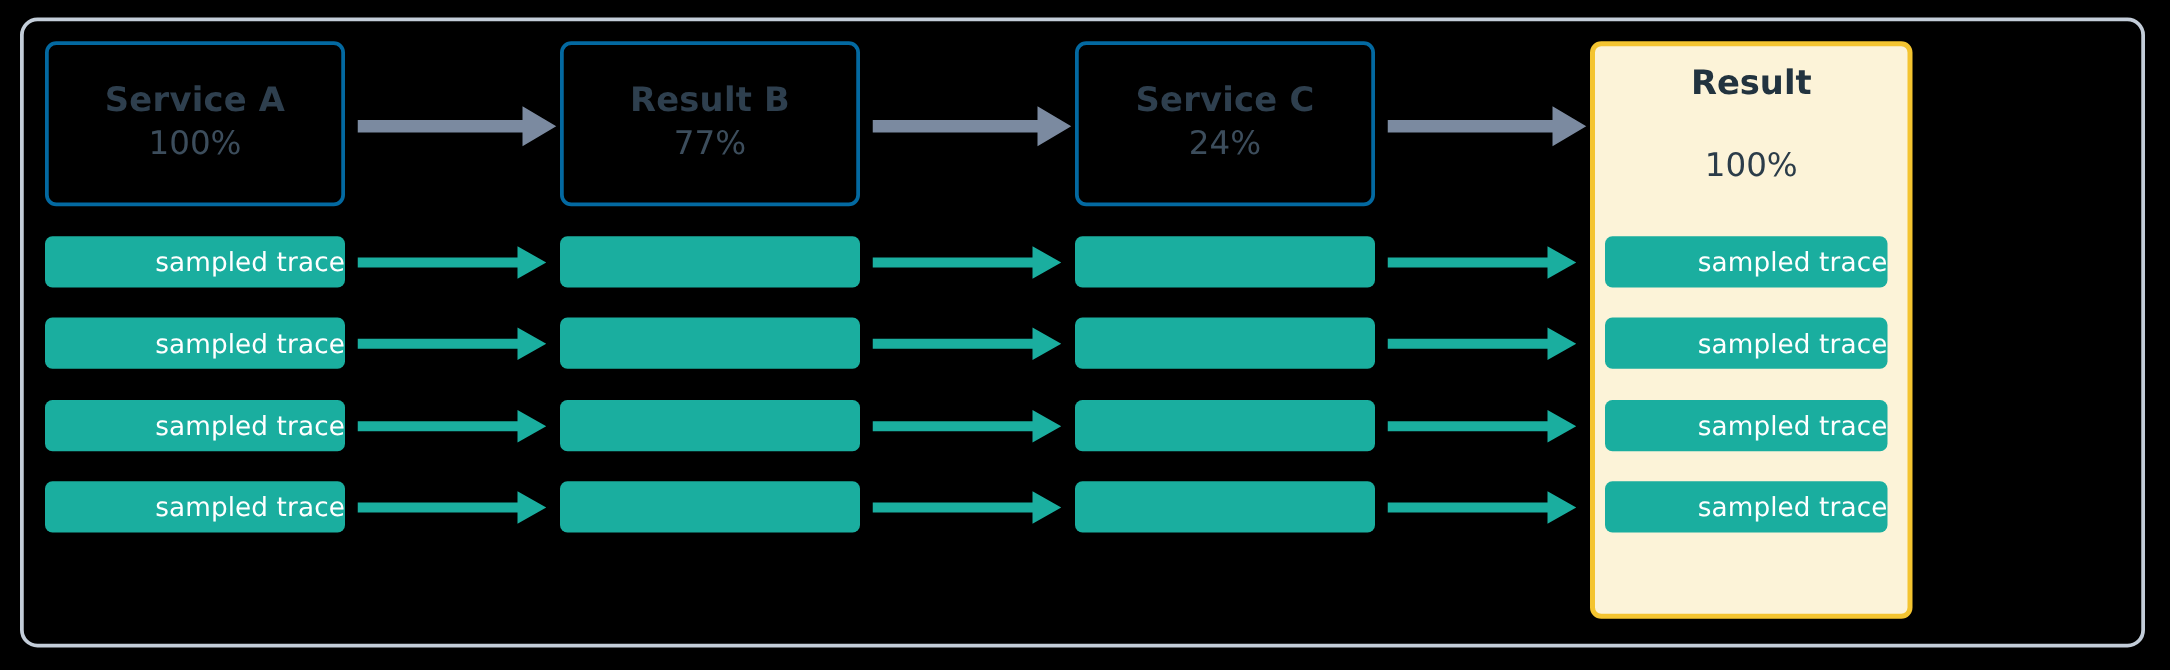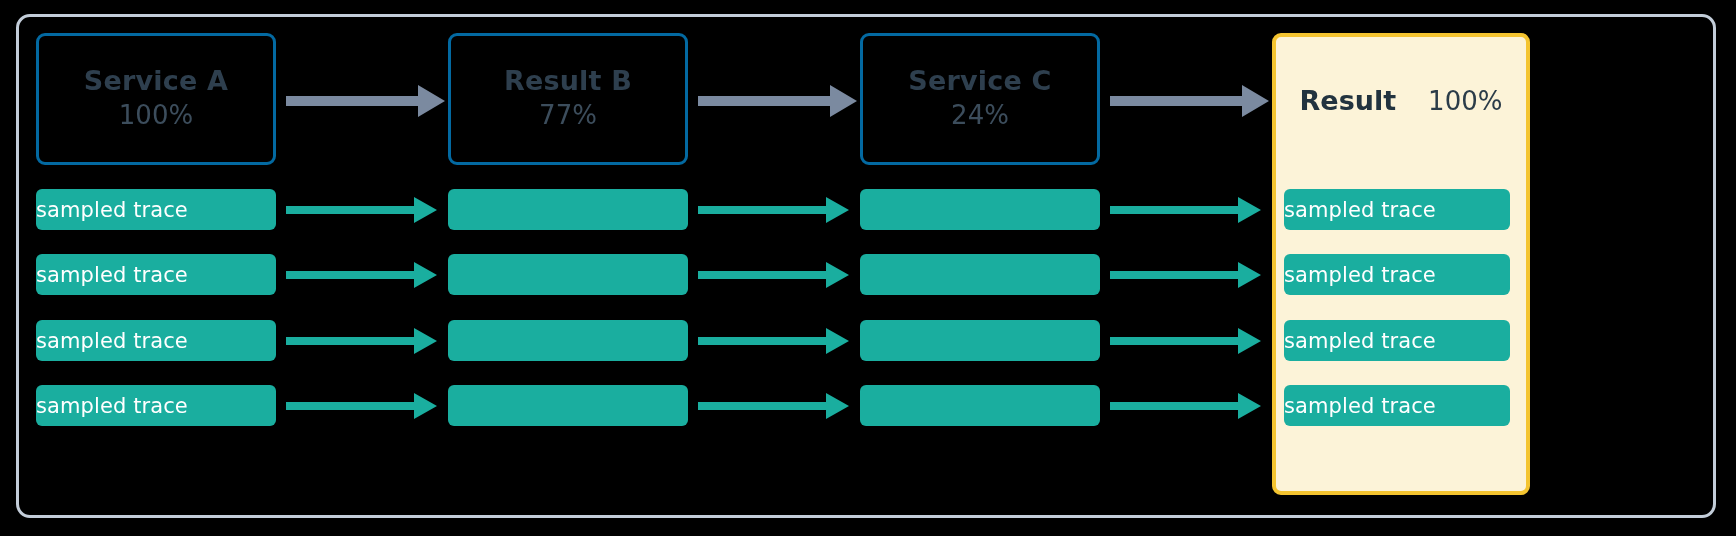--- a/index.html
+++ b/index.html
@@ -87,21 +87,21 @@
     border-radius: 9px;
     background: #fcf3d8;
   }
   .result-head {
     position: absolute;
     left: 0;
     top: 0;
     width: 100%;
     height: 128px;
     display: flex;
-    flex-direction: row;
+    flex-direction: column;
     align-items: center;
     justify-content: center;
     gap: 32px;
   }
   .result-title {
     font-size: 27px;
     font-weight: bold;
     color: #22333f;
     line-height: 1.18;
   }
@@ -114,21 +114,21 @@
   }
 
   
   .trace-bar {
     position: absolute;
     height: 41px;
     border-radius: 6px;
     background: #1aae9f;
     display: flex;
     align-items: center;
-    justify-content: flex-start;
+    justify-content: flex-end;
   }
   .trace-bar.plain { width: 240px; left: 0; }
   .trace-bar.in-result { width: 226px; left: 12px; }
   .trace-label {
     font-size: 21px;
     color: #ffffff;
     font-weight: normal;
     letter-spacing: 0.1px;
     white-space: nowrap;
   }

